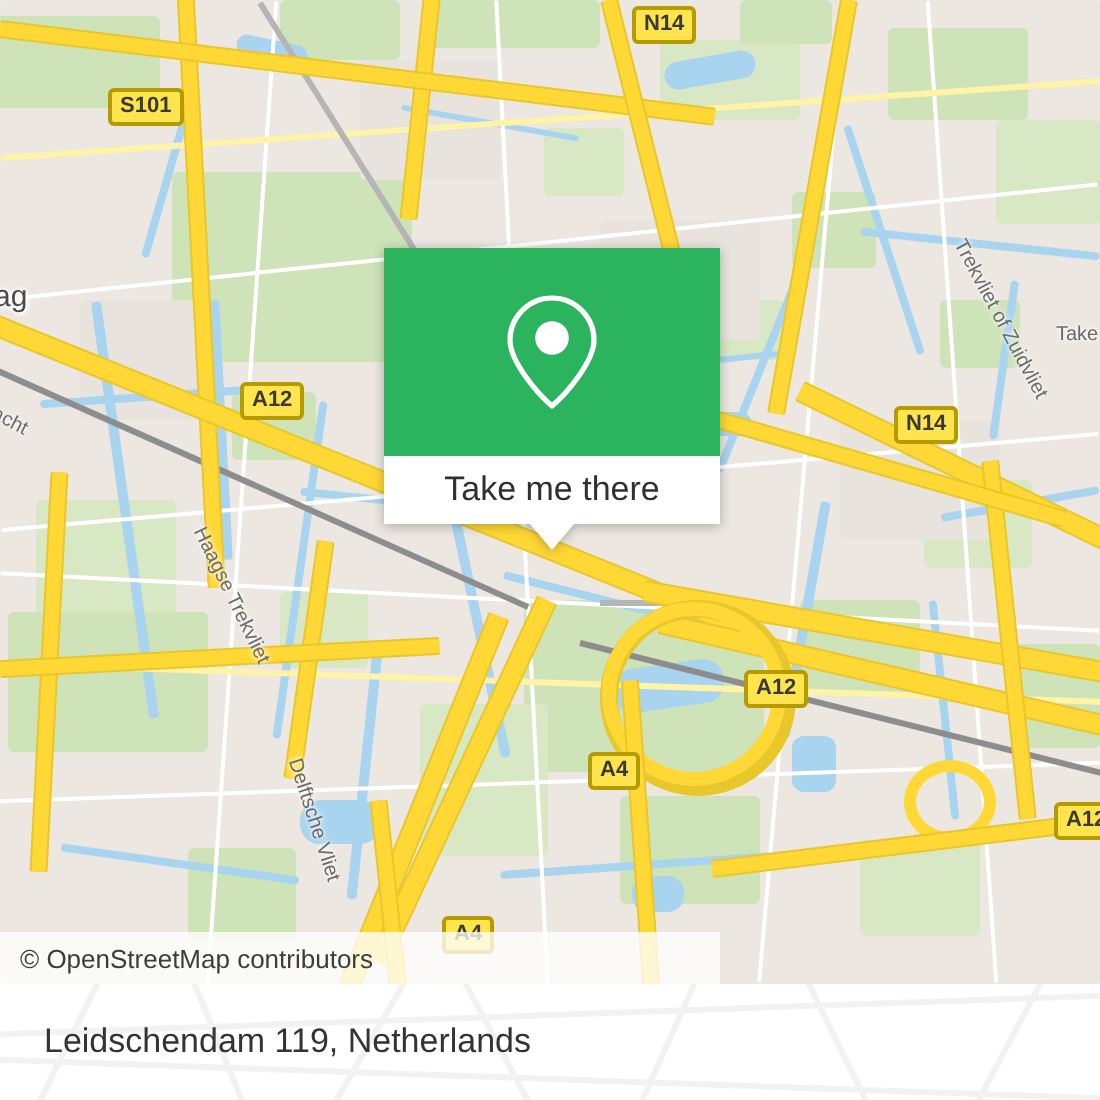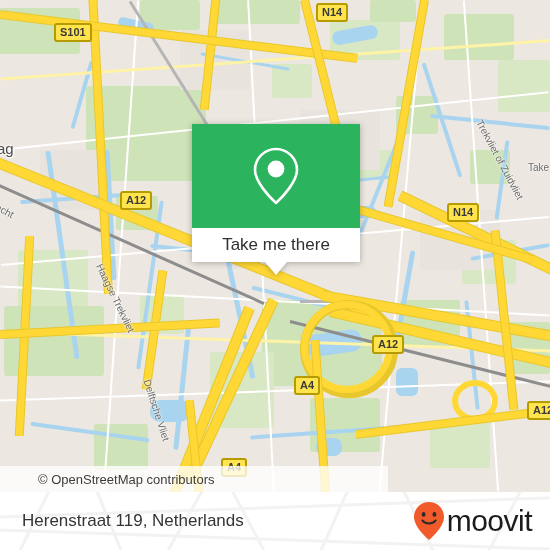--- a/index.html
+++ b/index.html
@@ -48,21 +48,21 @@
   .water-label{
     position:absolute;color:#6a6a6a;font-size:10px;white-space:nowrap;
     font-family:"Liberation Sans", sans-serif;
     text-shadow:0 0 3px #fff,0 0 2px #fff;
   }
 
   
   .attrib{
     position:absolute;left:0;bottom:0;height:26px;width:360px;
     background:rgba(255,255,255,0.78);
-    display:flex;align-items:center;padding-left:28px;
+    display:flex;align-items:center;
   }
   .attrib span{
     font-size:13px;color:#3c3c3c;padding-left:10px;
     font-family:"Liberation Sans", sans-serif;
   }
 
   
   .callout{position:absolute;left:192px;top:124px;width:168px;
            filter:drop-shadow(0 1px 3px rgba(0,0,0,0.28));}
   .callout-top{
@@ -253,21 +253,21 @@
     </div>
 
     <div class="place-label" style="left:-3px;top:140px;">ag</div>
 
     <div class="water-label" style="left:104px;top:262px;transform:rotate(64deg);transform-origin:left top;">Haagse Trekvliet</div>
     <div class="water-label" style="left:152px;top:378px;transform:rotate(72deg);transform-origin:left top;">Delftsche Vliet</div>
     <div class="water-label" style="left:484px;top:118px;transform:rotate(62deg);transform-origin:left top;">Trekvliet of Zuidvliet</div>
     <div class="water-label" style="left:-4px;top:200px;transform:rotate(28deg);transform-origin:left top;">racht</div>
     <div class="water-label" style="left:528px;top:162px;">Take</div>
 
-    <div class="shield sm" style="left:54px;top:23px;">S101</div>
+    <div class="shield sm" style="left:54px;top:44px;">S101</div>
     <div class="shield sm" style="left:316px;top:3px;">N14</div>
     <div class="shield sm" style="left:120px;top:191px;">A12</div>
     <div class="shield sm" style="left:447px;top:203px;">N14</div>
     <div class="shield sm" style="left:372px;top:335px;">A12</div>
     <div class="shield sm" style="left:294px;top:376px;">A4</div>
     <div class="shield sm" style="left:527px;top:401px;">A12</div>
     <div class="shield sm" style="left:221px;top:458px;">A4</div>
 
     <div class="callout">
       <div class="callout-top">
@@ -293,26 +293,17 @@
       <div class="footer-line" style="left:110px;top:-20px;width:3px;height:110px;transform:rotate(-22deg);"></div>
       <div class="footer-line" style="left:180px;top:-20px;width:3px;height:110px;transform:rotate(30deg);"></div>
       <div class="footer-line" style="left:250px;top:-20px;width:3px;height:110px;transform:rotate(-28deg);"></div>
       <div class="footer-line" style="left:330px;top:-20px;width:3px;height:110px;transform:rotate(24deg);"></div>
       <div class="footer-line" style="left:420px;top:-20px;width:3px;height:110px;transform:rotate(-26deg);"></div>
       <div class="footer-line" style="left:500px;top:-20px;width:3px;height:110px;transform:rotate(28deg);"></div>
       <div class="footer-line" style="left:0;top:14px;width:550px;height:3px;transform:rotate(-2deg);"></div>
       <div class="footer-line" style="left:0;top:46px;width:550px;height:3px;transform:rotate(2deg);"></div>
     </div>
 
-    <div class="footer-addr">Herenstraat 119, Netherlands</div>
-
-    <div class="brand">
-      <svg width="34" height="40" viewBox="0 0 34 40">
-        <path d="M17 1 C8.7 1 2 7.7 2 16 C2 25.5 13.2 35.6 17 39 C20.8 35.6 32 25.5 32 16 C32 7.7 25.3 1 17 1 Z" fill="#f15a2b"></path>
-        <ellipse cx="11.6" cy="13.4" rx="1.9" ry="2.4" fill="#2b2b2b"></ellipse>
-        <ellipse cx="22.4" cy="13.4" rx="1.9" ry="2.4" fill="#2b2b2b"></ellipse>
-        <path d="M10.5 19.5 C13 23.4 21 23.4 23.5 19.5" fill="none" stroke="#2b2b2b" stroke-width="2.1" stroke-linecap="round"></path>
-      </svg>
-      <span class="brand-word">moovit</span>
-    </div>
+    <div class="footer-addr">Leidschendam 119, Netherlands</div>
+
   </div>
 
 </div>
 
 </body></html>

